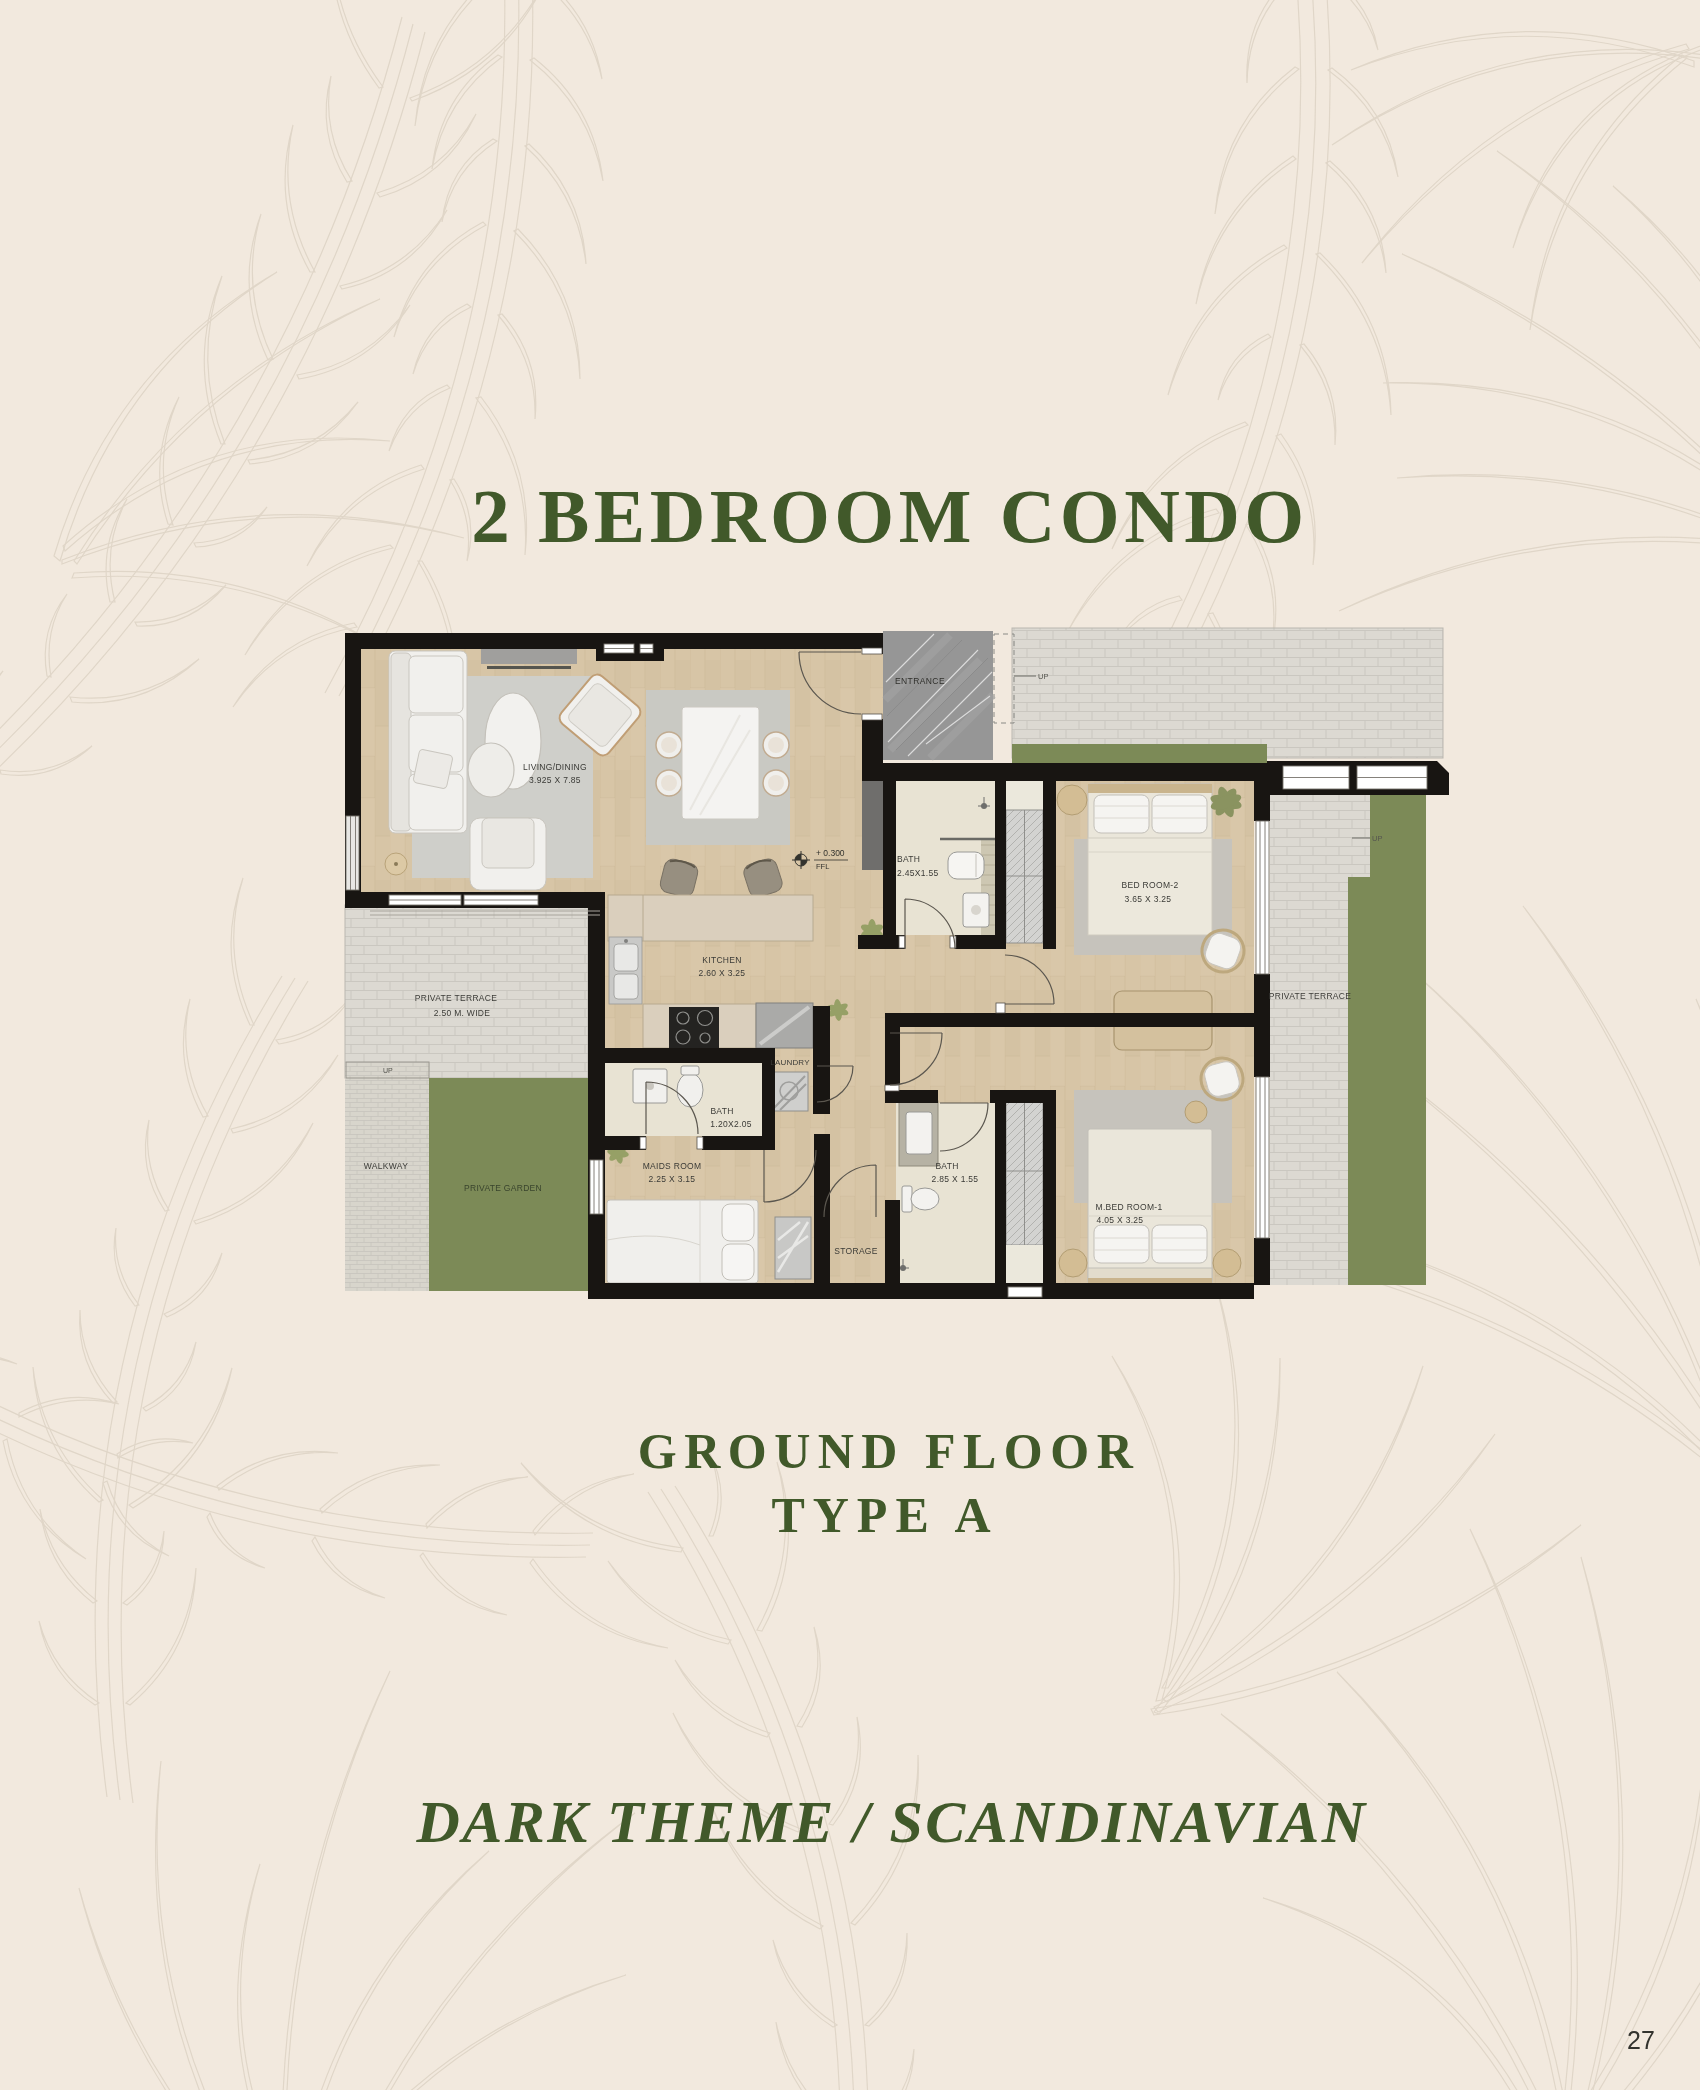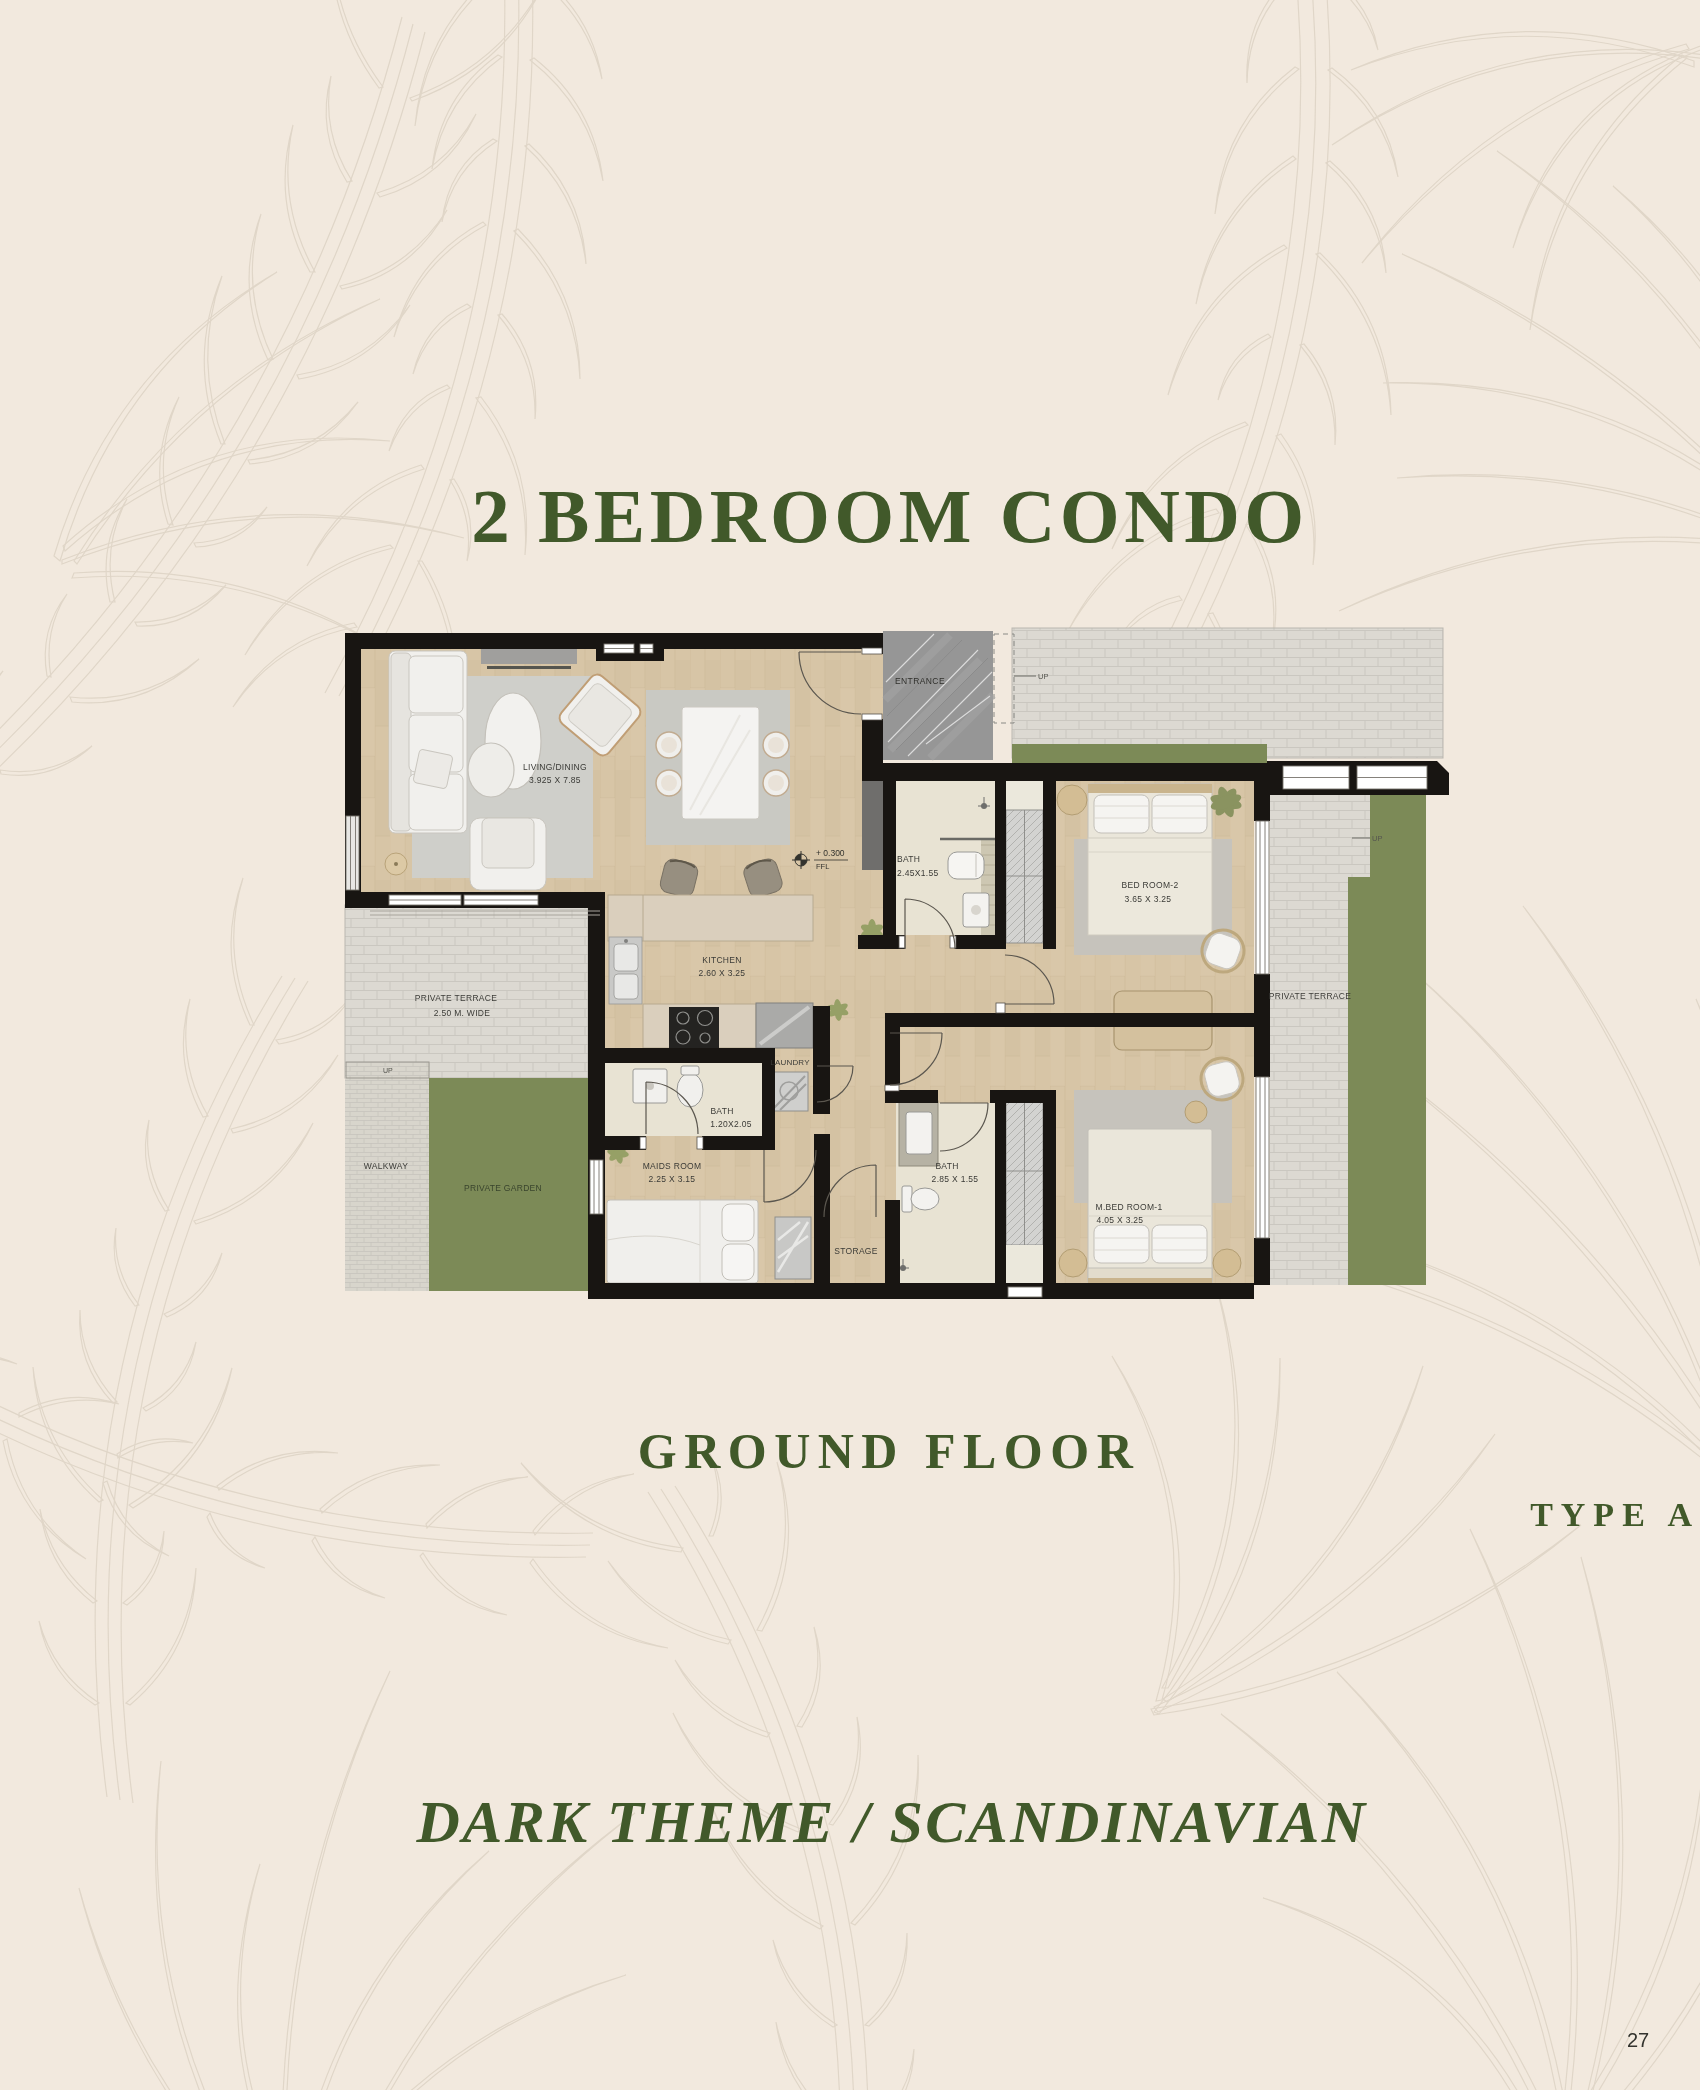--- a/index.html
+++ b/index.html
@@ -2,23 +2,23 @@
 <html><head>
 <meta charset="utf-8">
 <style>
   html,body{margin:0;padding:0;}
   body{width:1700px;height:2090px;position:relative;background:#f2e9de;overflow:hidden;
        font-family:"Liberation Sans", sans-serif;}
   .hd{position:absolute;width:1700px;text-align:center;color:#41592a;
       font-family:"Liberation Serif", serif;font-weight:bold;}
   #t1{top:478px;font-size:77px;line-height:77px;letter-spacing:4.5px;text-indent:80px;text-align:center;}
   #t2{top:1426px;font-size:50px;line-height:50px;letter-spacing:7.5px;text-indent:78px;}
-  #t3{top:1490px;font-size:34px;line-height:50px;letter-spacing:8px;text-indent:70px;text-align:right;}
+  #t3{top:1490px;font-size:50px;line-height:50px;letter-spacing:8px;text-indent:70px;}
   #t4{top:1792px;font-size:60px;line-height:60px;letter-spacing:2.4px;text-indent:84px;font-style:italic;}
-  #pg{position:absolute;top:2028px;left:1627px;font-size:20px;line-height:25px;color:#33332e;}
+  #pg{position:absolute;top:2028px;left:1627px;font-size:25px;line-height:25px;color:#33332e;}
   svg{position:absolute;top:0;left:0;}
 </style>
 </head>
 <body>
 
 <svg id="bgpat" width="1700" height="2090" viewBox="0 0 1700 2090">
     <g fill="none" stroke="#ddd3c5" stroke-width="1.2" opacity="0.85">
       <path d="M514 -218 Q591 268 352 698" fill="none"></path>
       <path d="M500 -220 Q577 266 339 696" fill="none"></path>
       <path d="M486 -222 Q563 263 325 693" fill="none"></path>

